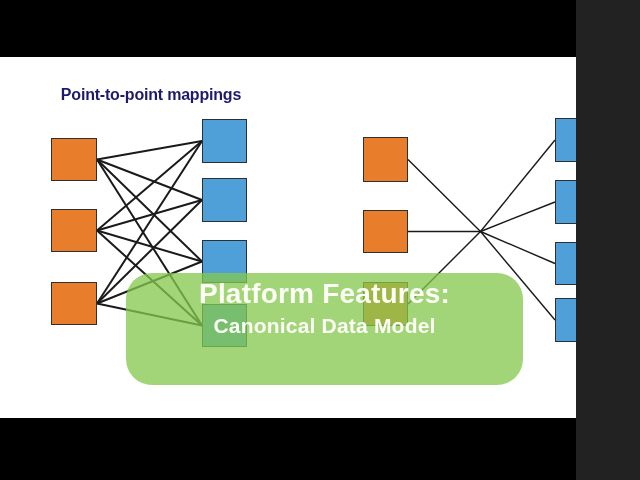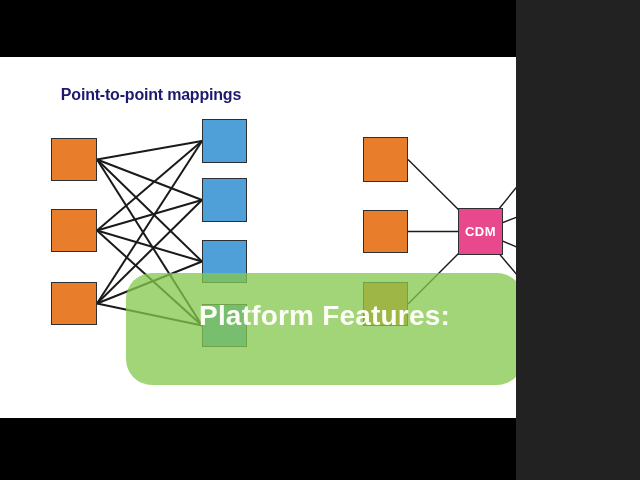--- a/index.html
+++ b/index.html
@@ -1,17 +1,17 @@
 <!DOCTYPE html>
 <html><head>
 <meta charset="utf-8">
 <style>
   html,body { margin:0; padding:0; background:#222; }
   .stage {
-    position:relative; width:516px; height:480px; overflow:hidden;
+    position:relative; width:576px; height:480px; overflow:hidden;
     background:#86efac; font-family:"Liberation Sans", sans-serif;
   }
   .letterbox { position:absolute; left:0; width:640px; background:#000; }
   .letterbox.top { top:0; height:57px; }
   .letterbox.bottom { top:418px; height:62px; }
   .slide { position:absolute; left:0; top:57px; width:640px; height:361px; background:#ffffff; }
 
   .diagram-title {
     position:absolute; top:28px; margin:0; text-align:center;
     font-weight:bold; font-size:16px; line-height:19px; letter-spacing:-0.2px;
@@ -22,21 +22,21 @@
   #connectors { position:absolute; left:0; top:0; z-index:1; }
   .box { position:absolute; z-index:2; box-sizing:border-box; }
   .hub {
     position:absolute; z-index:2; box-sizing:border-box;
     display:flex; align-items:center; justify-content:center;
     font-weight:bold; font-size:13px; letter-spacing:0.5px;
   }
   .card {
     position:absolute; z-index:3; box-sizing:border-box;
     display:flex; flex-direction:column; align-items:center;
-    padding-top:26px; text-align:center;
+    padding-top:4px; text-align:center;
   }
   .card-title   { font-weight:bold; font-size:28px; line-height:33px; letter-spacing:0.2px; }
   .card-subtitle{ font-weight:bold; font-size:21px; line-height:26px; margin-top:3px; letter-spacing:0.2px; }
 </style>
 </head>
 <body>
 
 <div class="stage">
   <div class="letterbox top"></div>
 
@@ -75,23 +75,21 @@
         <div class="box" style="left: 202px; top: 247px; width: 45px; height: 43px; background: rgb(79, 160, 216); border: 1.5px solid rgb(45, 48, 51);"></div>
         <div class="box" style="left: 363px; top: 80px; width: 45px; height: 45px; background: rgb(232, 126, 43); border: 1.5px solid rgb(45, 48, 51);"></div>
         <div class="box" style="left: 363px; top: 153px; width: 45px; height: 43px; background: rgb(232, 126, 43); border: 1.5px solid rgb(45, 48, 51);"></div>
         <div class="box" style="left: 363px; top: 225px; width: 45px; height: 44px; background: rgb(232, 126, 43); border: 1.5px solid rgb(45, 48, 51);"></div>
         <div class="box" style="left: 555px; top: 61px; width: 45px; height: 44px; background: rgb(79, 160, 216); border: 1.5px solid rgb(45, 48, 51);"></div>
         <div class="box" style="left: 555px; top: 123px; width: 45px; height: 44px; background: rgb(79, 160, 216); border: 1.5px solid rgb(45, 48, 51);"></div>
         <div class="box" style="left: 555px; top: 185px; width: 45px; height: 43px; background: rgb(79, 160, 216); border: 1.5px solid rgb(45, 48, 51);"></div>
         <div class="box" style="left: 555px; top: 241px; width: 45px; height: 44px; background: rgb(79, 160, 216); border: 1.5px solid rgb(45, 48, 51);"></div>
       </div>
 
-    <div class="hub" id="hub" style="left: 458px; top: 151px; width: 45px; height: 47px; background: rgb(232, 72, 140); border: 1.5px solid rgb(45, 48, 51); color: rgb(255, 255, 255);">
-      <span>CDM</span>
-    </div>
 
     <div class="card" id="card" style="left: 126px; top: 216px; width: 397px; height: 112px; background: rgba(133, 200, 77, 0.76); border-radius: 26px; color: rgb(252, 253, 245);">
       <div class="card-title">Platform Features:</div>
+      <div class="card-subtitle">Canonical Data Model</div>
     </div>
   </div>
 
   <div class="letterbox bottom"></div>
 </div>
 
 </body></html>

